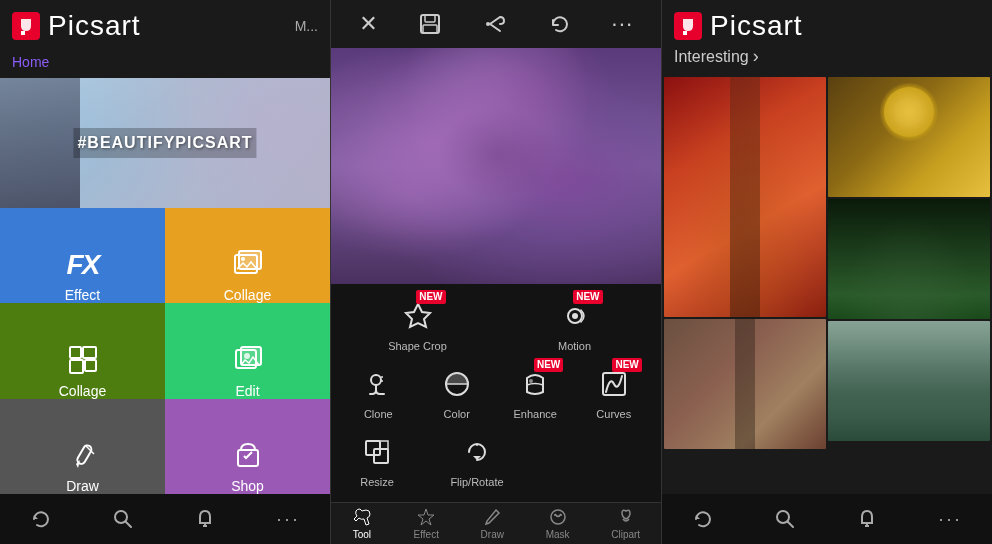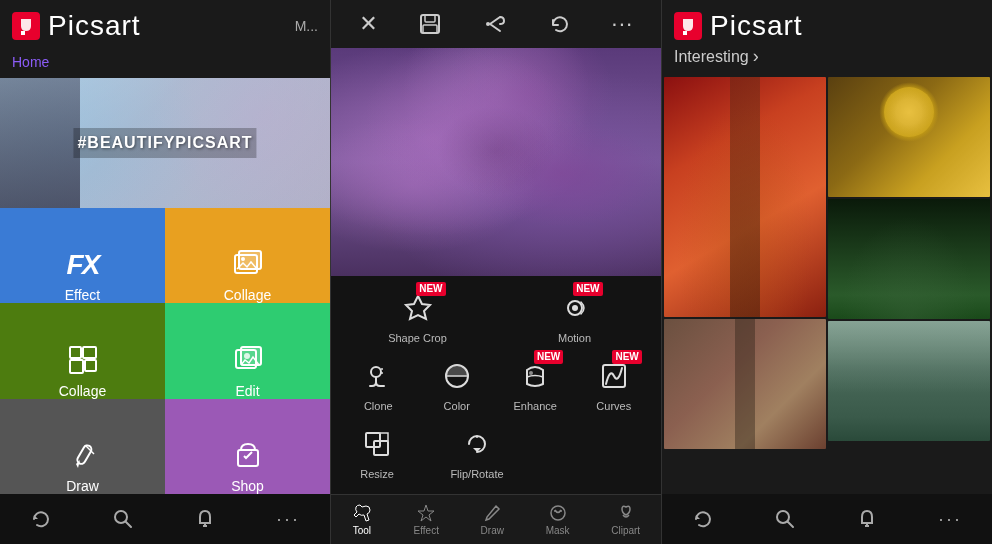--- a/index.html
+++ b/index.html
@@ -239,21 +239,21 @@
       background: #e8002d;
       color: white;
       font-size: 10px;
       font-weight: bold;
       padding: 1px 3px;
       border-radius: 2px;
       line-height: 1.2;
     }
 
     .bottom-tabs {
-      height: 50px;
+      height: 42px;
       background: #1a1a1a;
       border-top: 1px solid #333;
       display: flex;
       align-items: center;
       justify-content: space-around;
       flex-shrink: 0;
     }
 
     .bottom-tab {
       display: flex;

